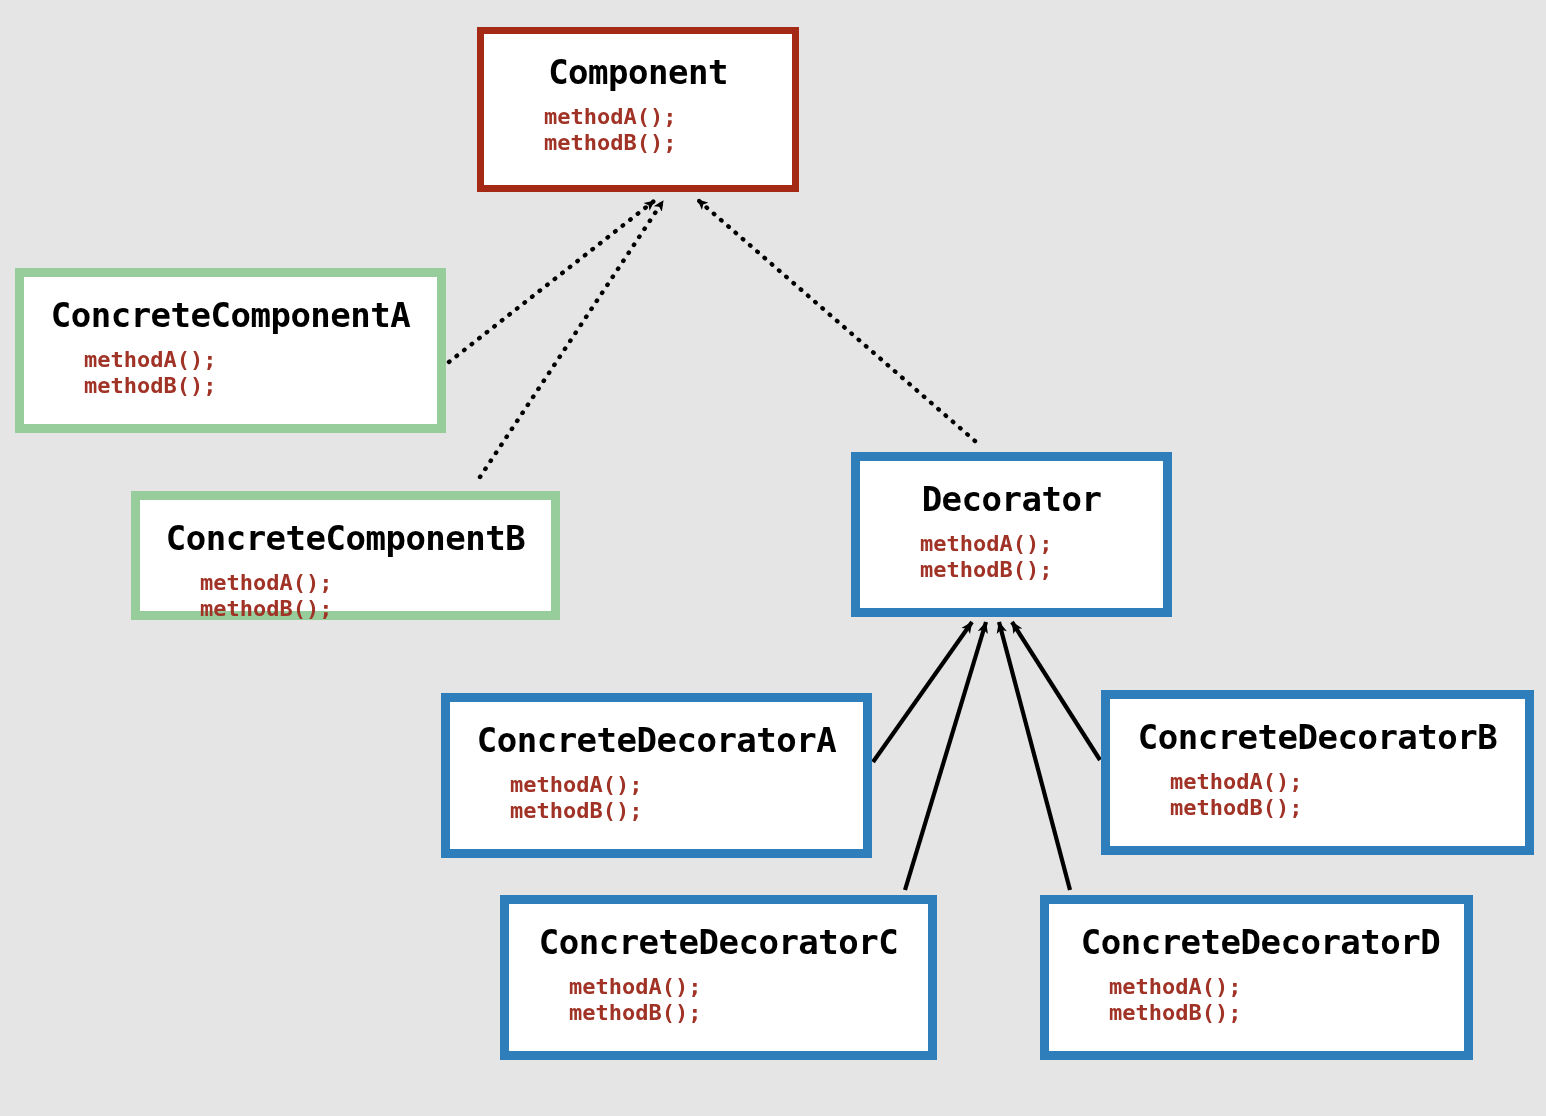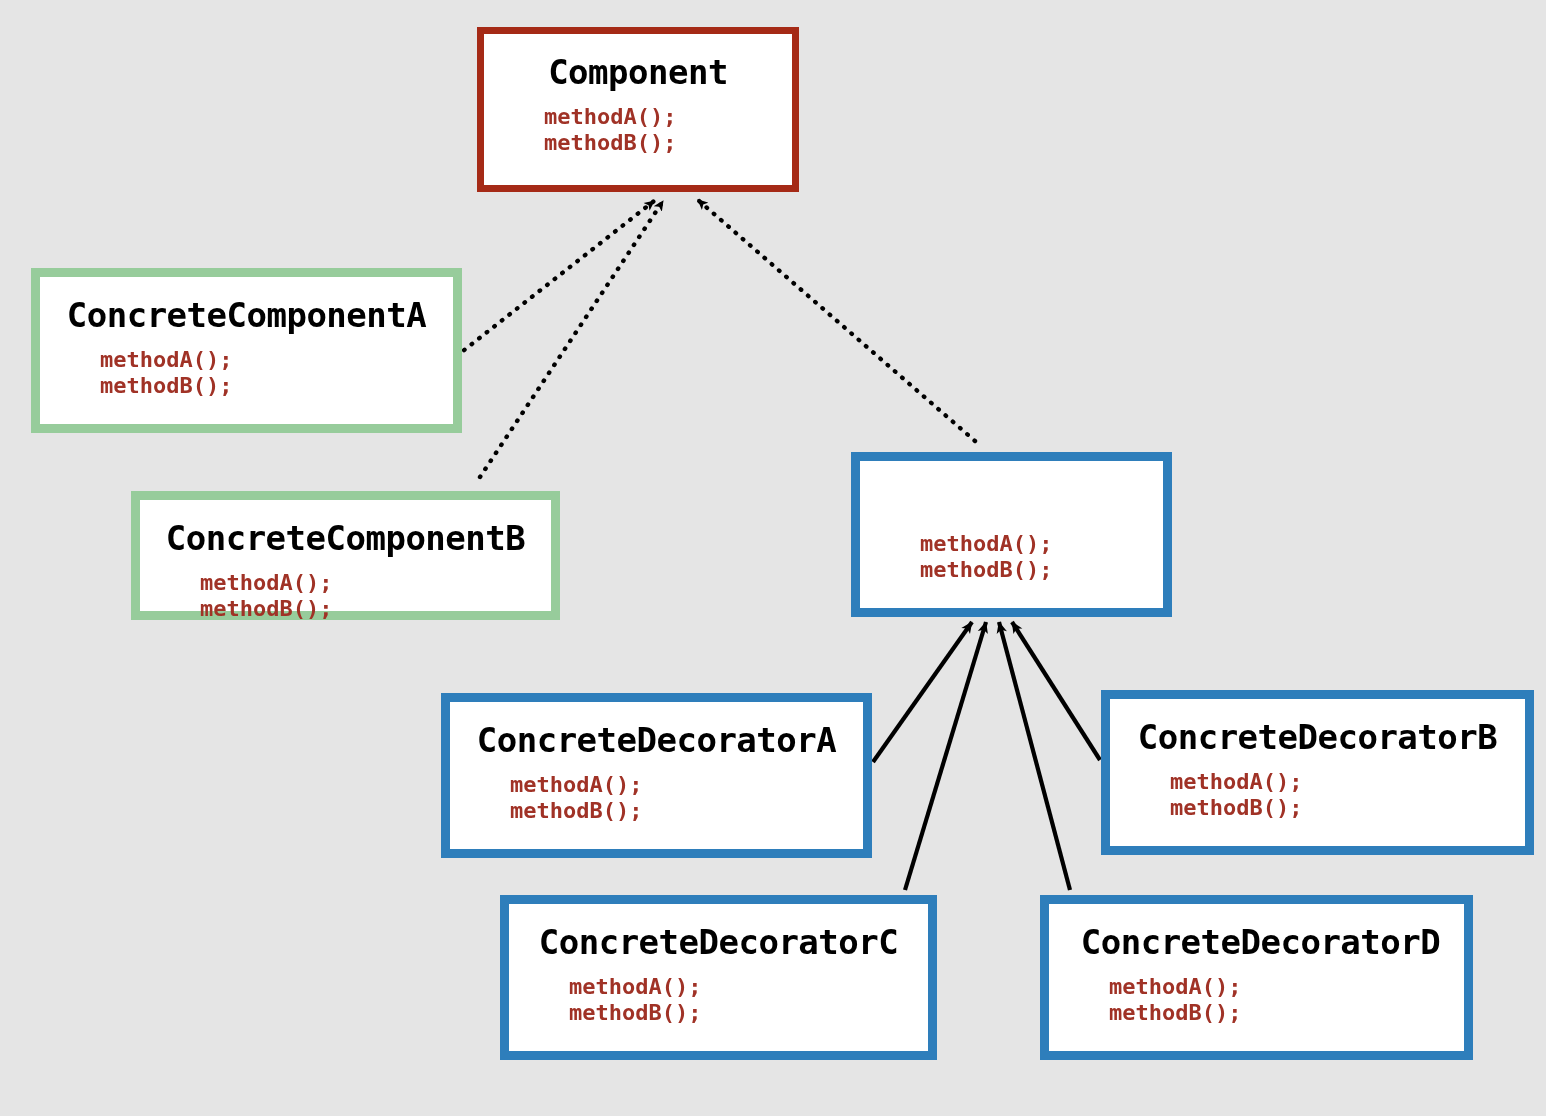--- a/index.html
+++ b/index.html
@@ -82,35 +82,36 @@
   </svg>
 
   <div id="boxes-layer">
       <div class="uml-box theme-red" style="left: 477px; top: 27px; width: 322px; height: 165px; border-width: 7px;">
         <div class="title" style="top: 18px; font-size: 34px;">Component</div>
         <div class="methods" style="left: 60px; top: 70px; font-size: 22px;">
           <div>methodA();</div>
           <div>methodB();</div>
         </div>
       </div>
-      <div class="uml-box theme-green" style="left: 15px; top: 268px; width: 431px; height: 165px; border-width: 9px; margin-left: 16px;">
+      <div class="uml-box theme-green" style="left: 15px; top: 268px; width: 431px; height: 165px; border-width: 9px;">
         <div class="title" style="top: 18px; font-size: 34px;">ConcreteComponentA</div>
         <div class="methods" style="left: 60px; top: 70px; font-size: 22px;">
           <div>methodA();</div>
           <div>methodB();</div>
         </div>
       </div>
       <div class="uml-box theme-green" style="left: 131px; top: 491px; width: 429px; height: 129px; border-width: 9px;">
         <div class="title" style="top: 18px; font-size: 34px;">ConcreteComponentB</div>
         <div class="methods" style="left: 60px; top: 70px; font-size: 22px;">
           <div>methodA();</div>
           <div>methodB();</div>
         </div>
       </div>
       <div class="uml-box theme-blue" style="left: 851px; top: 452px; width: 321px; height: 165px; border-width: 9px;">
+        <div class="title" style="top: 18px; font-size: 34px;">Decorator</div>
         <div class="methods" style="left: 60px; top: 70px; font-size: 22px;">
           <div>methodA();</div>
           <div>methodB();</div>
         </div>
       </div>
       <div class="uml-box theme-blue" style="left: 441px; top: 693px; width: 431px; height: 165px; border-width: 9px;">
         <div class="title" style="top: 18px; font-size: 34px;">ConcreteDecoratorA</div>
         <div class="methods" style="left: 60px; top: 70px; font-size: 22px;">
           <div>methodA();</div>
           <div>methodB();</div>

